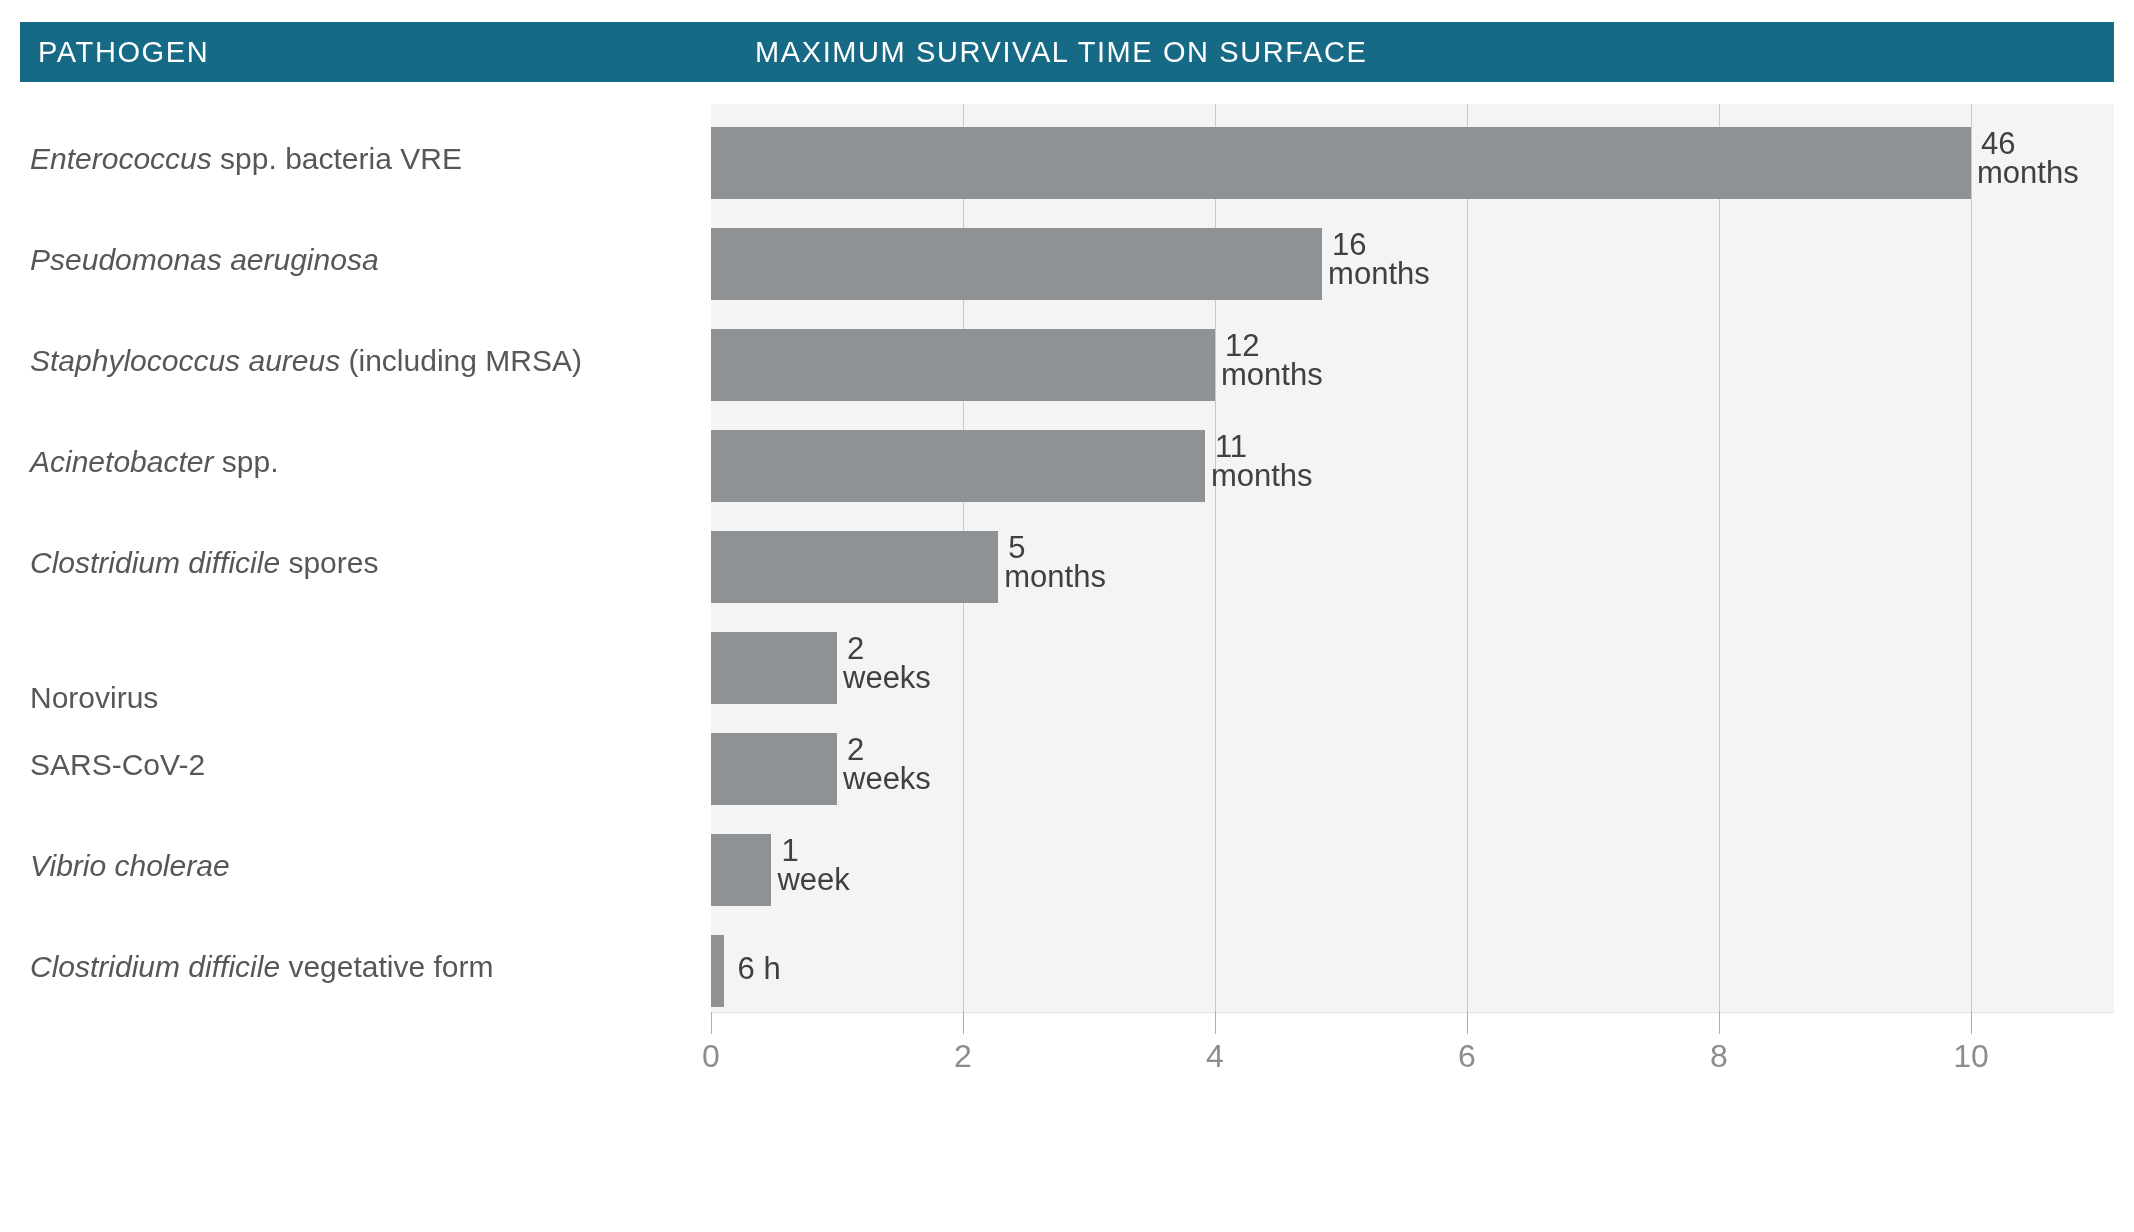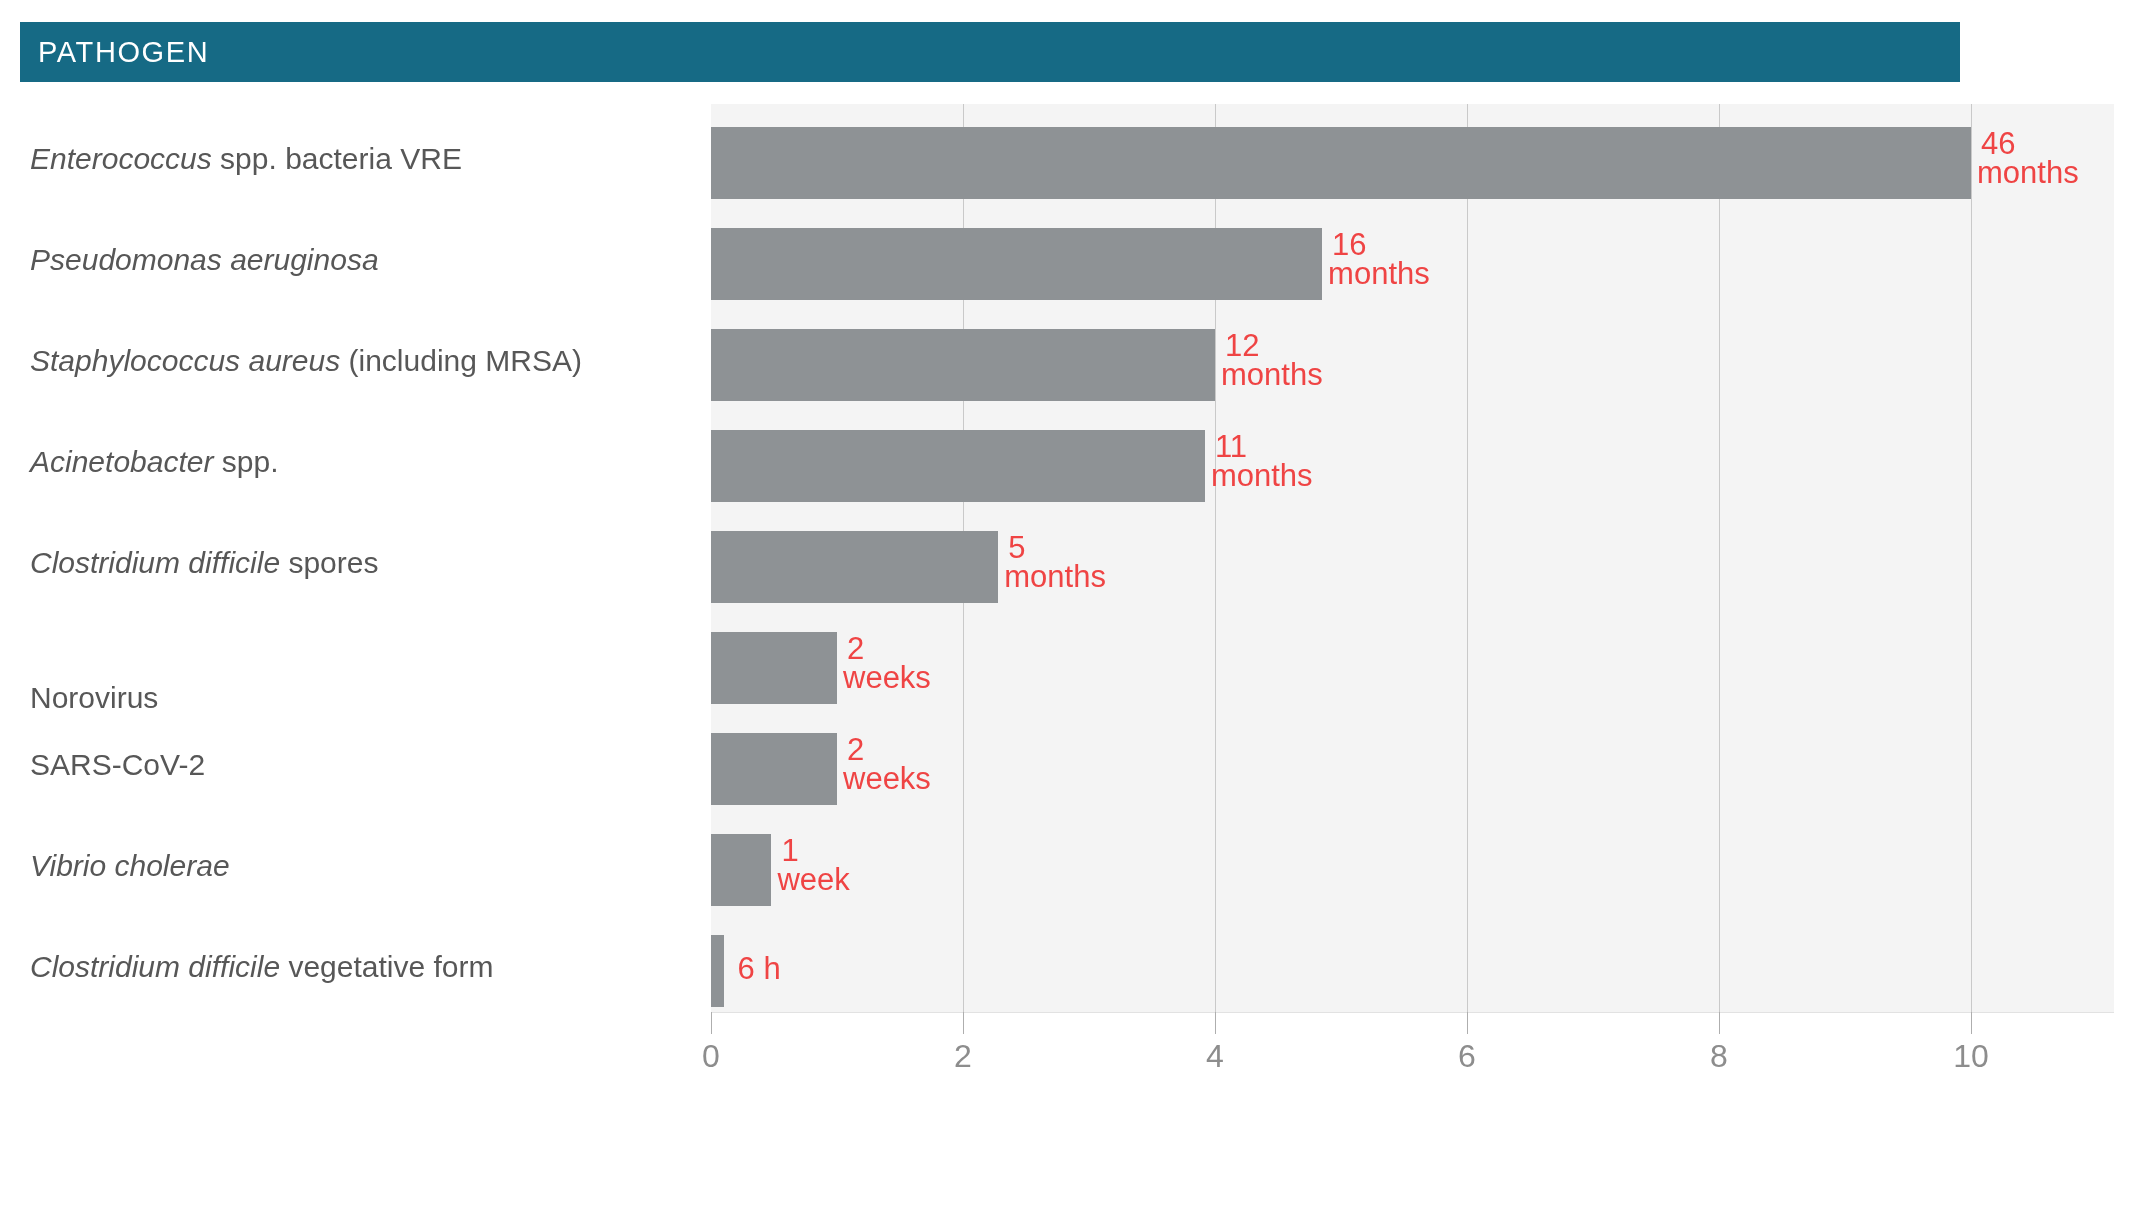--- a/index.html
+++ b/index.html
@@ -12,21 +12,21 @@
     width: 2134px; height: 1232px;
     font-family: "Liberation Sans", sans-serif;
     overflow: hidden;
     position: relative;
   }
 
   
   .header-band {
     position: absolute;
     left: 20px; top: 22px;
-    width: 1940px; height: 60px;
+    width: 2094px; height: 60px;
     background: #166a85;
     display: flex;
     align-items: center;
     gap: 45px;
   }
   .header-col-pathogen {
     color: #ffffff;
     font-size: 29px;
     letter-spacing: 1.6px;
     font-weight: 400;
@@ -90,21 +90,21 @@
     white-space: nowrap;
   }
   .row-label .sci { font-style: italic; }
   .bar {
     position: absolute;
     background: #8e9295;
     height: 72px;
   }
   .bar-value {
     position: absolute;
-    color: #ef4444;
+    color: #404040;
     line-height: 0.93;
     white-space: nowrap;
     font-size: 31px;
   }
   .bar-value .num { display: block; }
   .bar-value .unit { display: block; }
   .bar-value.single { line-height: 1; }
 
   
   .caption {
@@ -116,20 +116,21 @@
     line-height: 1.32;
   }
   .caption .cap-title { display: block; }
   .caption .cap-body  { display: block; }
 </style>
 </head>
 <body>
 
 <div class="header-band">
   <div class="header-col-pathogen">PATHOGEN</div>
+  <div class="header-col-survival">MAXIMUM SURVIVAL TIME ON SURFACE</div>
 </div>
 
 <div class="chart-area" id="chart-area">
     <div class="gridline" style="left: 252px;"></div>
     <div class="gridline" style="left: 504px;"></div>
     <div class="gridline" style="left: 756px;"></div>
     <div class="gridline" style="left: 1008px;"></div>
     <div class="gridline" style="left: 1260px;"></div>
   </div>
 <div class="axis-base"></div>

